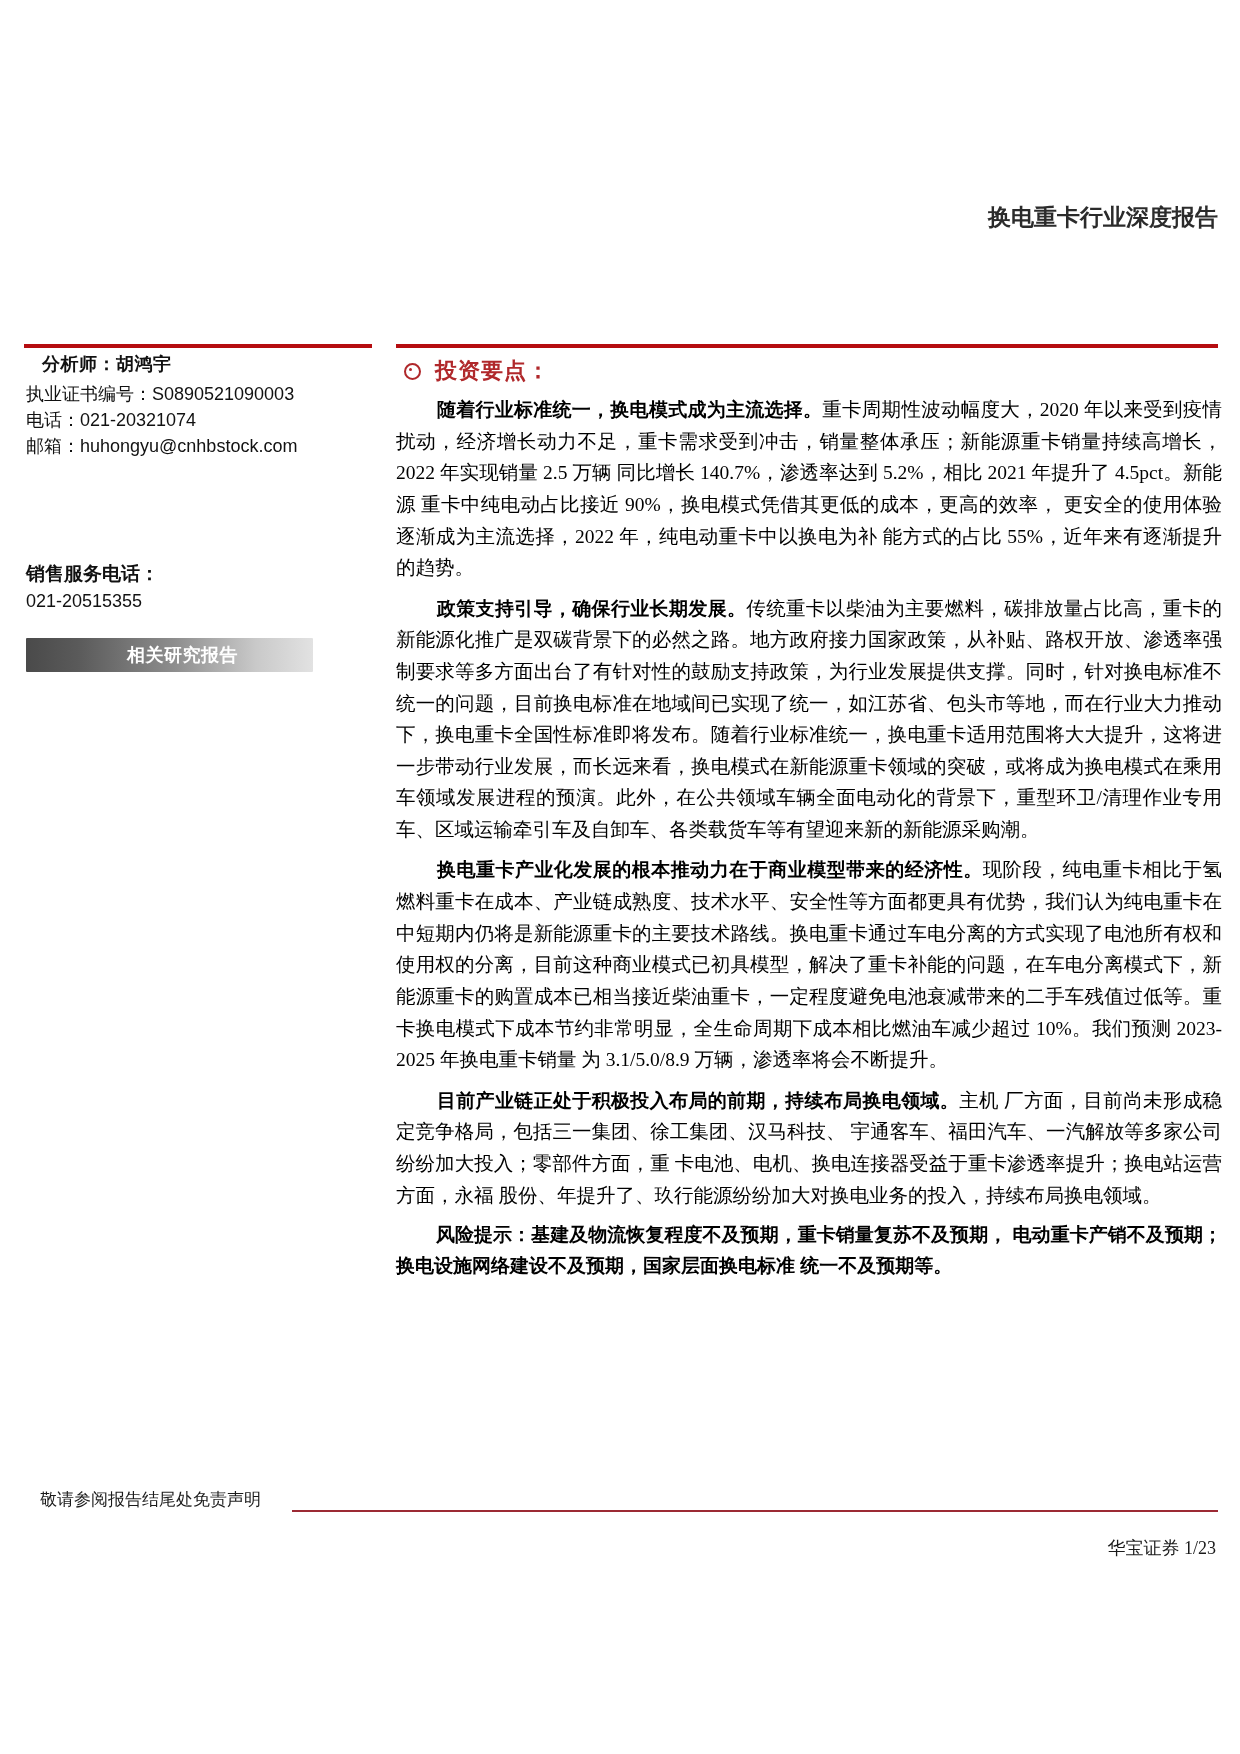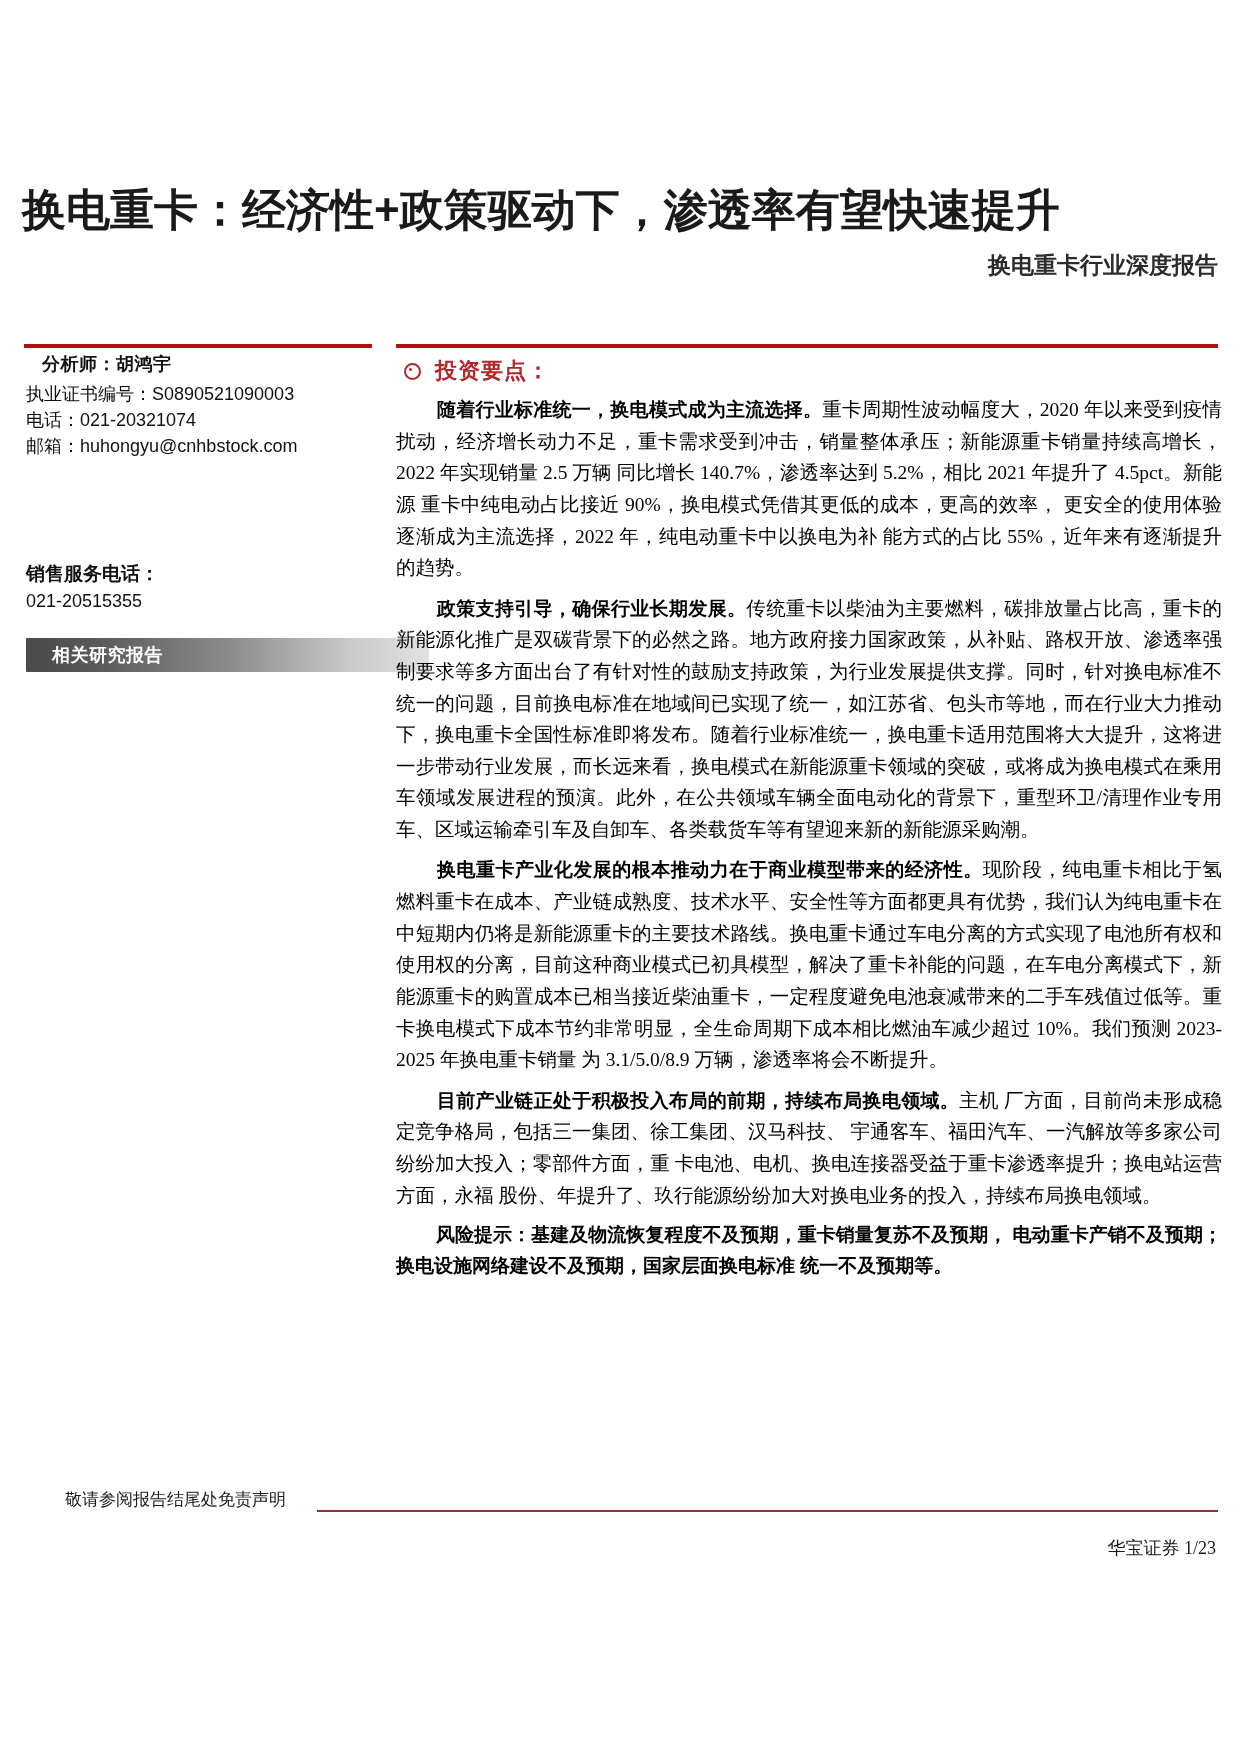--- a/index.html
+++ b/index.html
@@ -101,26 +101,27 @@
     margin: 0 0 4px 0;
   }
   .sales-phone {
     font-family: "Liberation Sans", "DejaVu Sans", sans-serif;
     font-size: 18px;
     color: #111;
     margin: 0;
   }
   .related-bar {
     margin-top: 26px;
-    width: 403px;
+    width: 287px;
     height: 34px;
     background: linear-gradient(to right, #4a4a4a 0%, #5a5a5a 18%, #8e8e8e 52%, #c9c9c9 80%, #e2e2e2 100%);
     display: flex;
     align-items: center;
     border-radius: 1px;
+    justify-content: center;
   }
   .related-bar-label {
     font-family: "Liberation Sans", "DejaVu Sans", sans-serif;
     font-weight: bold;
     font-size: 18px;
     color: #ffffff;
     padding-left: 26px;
     letter-spacing: 0.5px;
   }
 
@@ -186,21 +187,20 @@
     line-height: 1.6;
   }
 
   
   .footer {
     position: absolute;
     left: 0;
     right: 0;
     top: 1488px;
     height: 90px;
-    margin-left: 25px;
   }
   .footer-note {
     position: absolute;
     left: 40px;
     top: 0px;
     width: 240px;
     font-size: 17px;
     line-height: 1.4;
     color: #1a1a1a;
     font-family: "Liberation Serif", "DejaVu Serif", serif;
@@ -222,21 +222,20 @@
     font-family: "Liberation Serif", "DejaVu Serif", serif;
     white-space: nowrap;
   }
 </style>
 </head>
 <body>
 
 <div class="page">
 
   <div class="title-block">
-    <div class="doc-title">换电重卡：经济性+政策驱动下，渗透率有望快速提升</div>
     <div class="doc-subtitle">换电重卡行业深度报告</div>
   </div>
 
   <div class="rule-left"></div>
   <div class="rule-right"></div>
 
   <div class="sidebar">
     <p class="analyst-name">分析师：胡鸿宇</p>
     <p class="meta-line">执业证书编号：S0890521090003</p>
     <p class="meta-line">电话：021-20321074</p>

